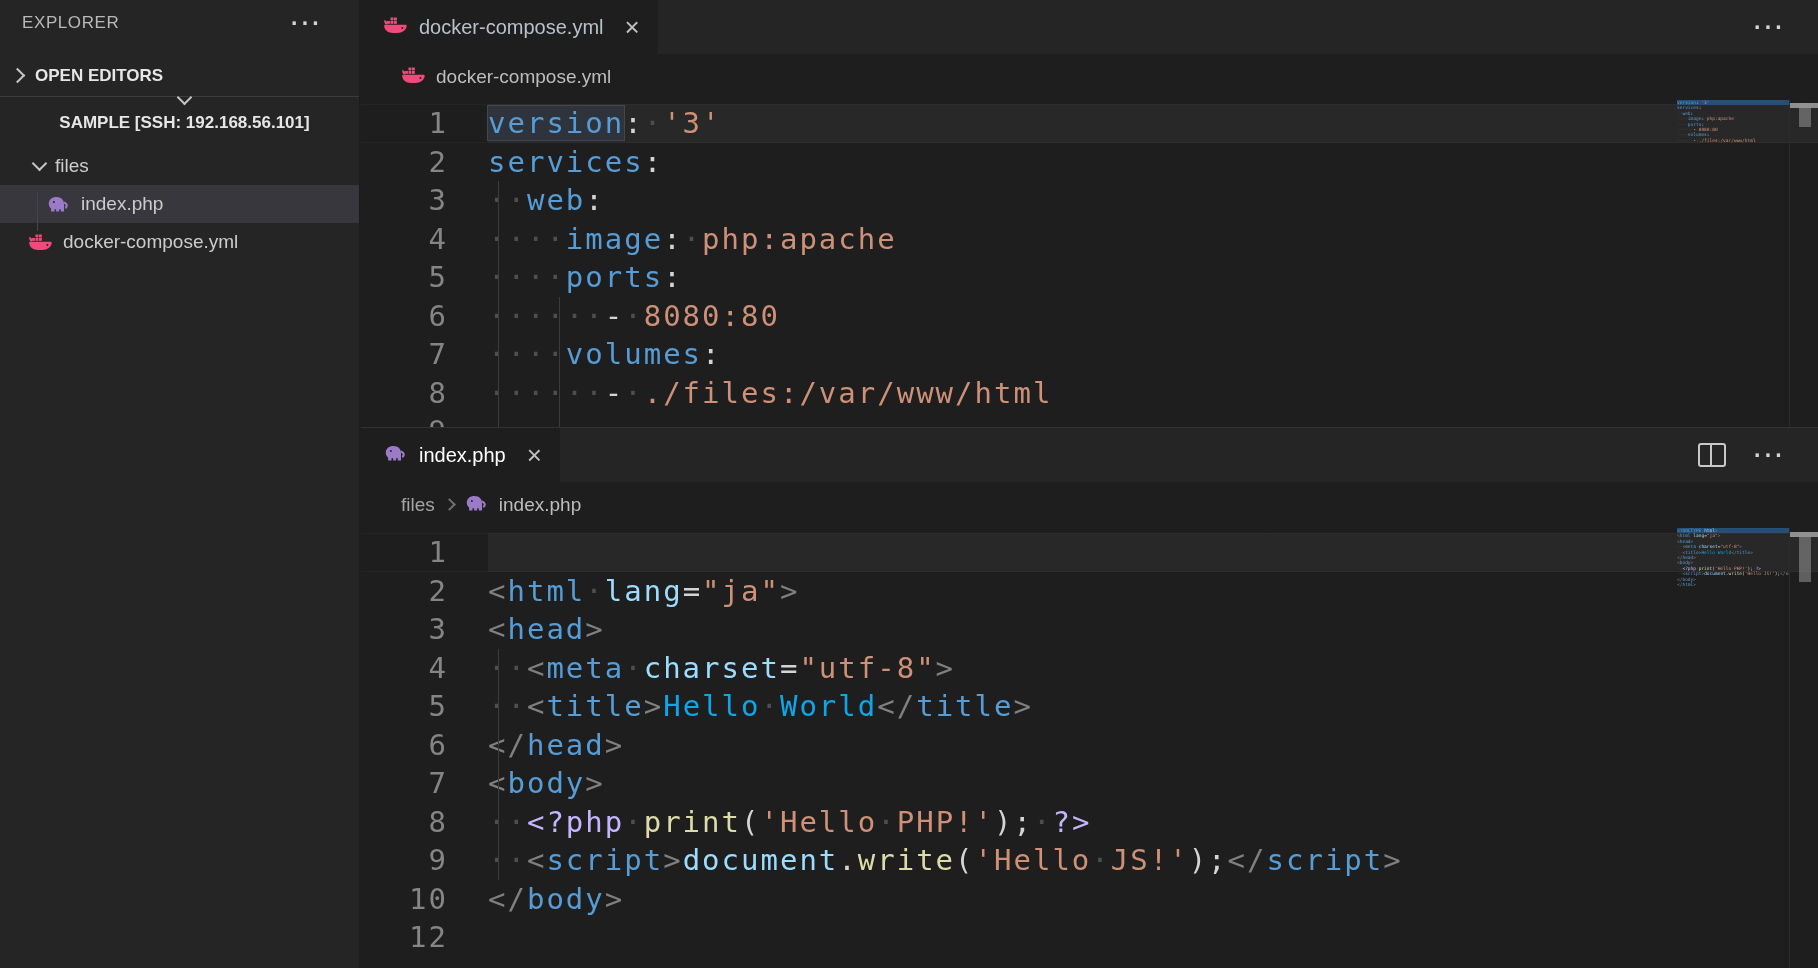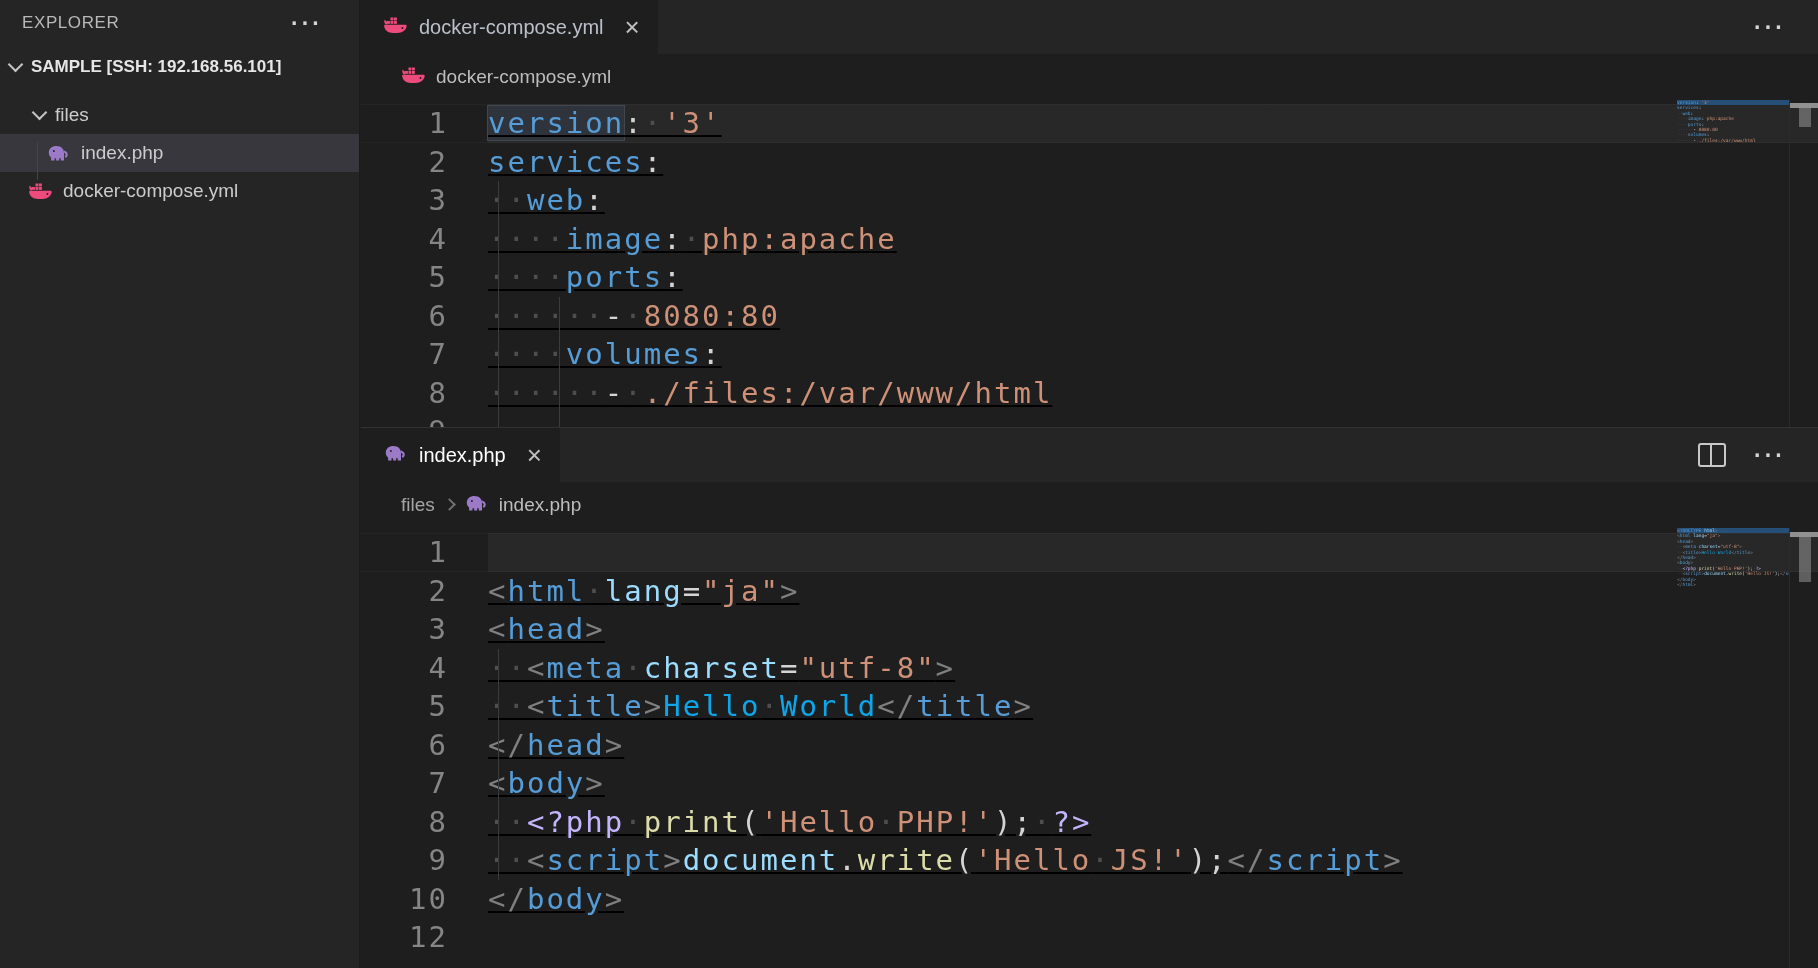--- a/index.html
+++ b/index.html
@@ -6,21 +6,21 @@
     font-family:"Liberation Sans",sans-serif;-webkit-font-smoothing:antialiased;}
   .app{position:relative;width:1566px;height:968px;background:#1e1e1e;}
 
   
   .sidebar{position:absolute;left:0;top:0;width:360px;height:968px;background:#252526;border-right:1px solid #1b1b1b;box-sizing:border-box;}
   .sb-header{height:46px;display:flex;align-items:center;padding:0 36px 0 22px;}
   .sb-title{font-size:17px;color:#b9b9b9;letter-spacing:.6px;}
   .dots{margin-left:auto;color:#d4d4d4;font-size:23px;font-weight:bold;letter-spacing:3px;line-height:10px;cursor:pointer;}
   .sb-row{display:flex;align-items:center;color:#e6e6e6;}
   .sb-open{height:40px;margin-top:10px;padding-left:12px;font-weight:bold;font-size:17px;gap:12px;border-bottom:1px solid #3c3c3c;}
-  .sb-section{height:42px;padding-left:10px;font-weight:bold;font-size:17px;gap:10px;}
+  .sb-section{height:42px;padding-left:10px;font-weight:bold;font-size:17px;gap:10px;flex-direction:column;}
   .chev{display:inline-block;width:9px;height:9px;border-right:2px solid #c5c5c5;border-bottom:2px solid #c5c5c5;transform:rotate(-45deg);margin-top:-2px;}
   .chev.down{transform:rotate(45deg);margin-top:-5px;}
   .chev.sm{width:7px;height:7px;border-color:#6f6f6f;}
   .tree{position:relative;margin-top:8px;}
   .tree-row{height:38px;display:flex;align-items:center;font-size:19px;color:#cccccc;gap:10px;cursor:pointer;}
   .tree-row.sel{background:#37373d;}
   .tree-guide{position:absolute;left:37px;width:1px;background:#44444c;}
   .fic{width:25px;height:20px;flex:0 0 auto;}
 
   
@@ -42,21 +42,21 @@
 
   
   .code{position:relative;background:#1e1e1e;overflow:hidden;
     font-family:"DejaVu Sans Mono",monospace;font-size:29px;letter-spacing:2px;}
   .group-top .code{height:327px;padding-top:4px;box-sizing:content-box;}
   .group-bottom .code{height:441px;padding-top:5px;}
   .line{display:flex;height:38.5px;line-height:38.5px;white-space:pre;}
   .line.cur{background:linear-gradient(90deg,transparent 127px,rgba(255,255,255,.045) 127px);
     box-shadow:inset 0 1px 0 rgba(255,255,255,.03), inset 0 -1px 0 rgba(255,255,255,.03);}
   .ln{width:87px;flex:0 0 87px;text-align:right;color:#858585;}
-  .ltxt{padding-left:40px;cursor:text;text-decoration:underline;}
+  .ltxt{padding-left:40px;cursor:text;}
   .tk-key{color:#569cd6}.tk-tag{color:#569cd6}.tk-meta{color:#c4b5fd}
   .tk-attr{color:#9cdcfe}.tk-str{color:#ce9178}.tk-pun{color:#d4d4d4}
   .tk-ang{color:#808080}.tk-fn{color:#dcdcaa}.tk-txt{color:#0ea5e9}
   .tk-ws{color:#4d4d52}
   .hl{background:#2f333b;box-shadow:0 0 0 1px #41464f;}
   .bx{box-shadow:inset 0 0 0 1.5px #7d7d7d;}
   .iguide{position:absolute;width:1px;background:#3b3b3b;}
 
   
   .minimap{position:absolute;right:28px;top:0;width:113px;overflow:hidden;cursor:pointer;
@@ -69,20 +69,24 @@
 </style>
 </head>
 <body>
 
 <div class="app">
 
   <aside class="sidebar">
     <div class="sb-header">
       <span class="sb-title">EXPLORER</span>
       <span class="dots">···</span>
+    </div>
+    <div class="sb-row sb-open">
+      <span class="chev"></span>
+      <span>OPEN EDITORS</span>
     </div>
     <div class="sb-row sb-section">
       <span class="chev down"></span>
       <span>SAMPLE [SSH: 192.168.56.101]</span>
     </div>
     <div class="tree" id="tree">
         <div class="tree-row" style="padding-left: 34px;">
           <span class="chev down"></span>
           <span>files</span>
         </div>

